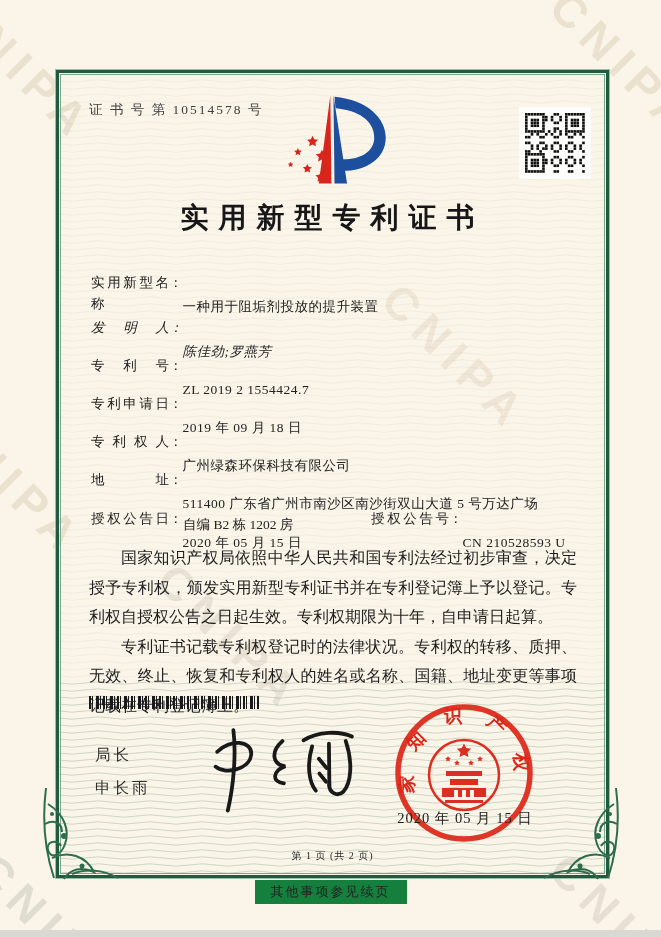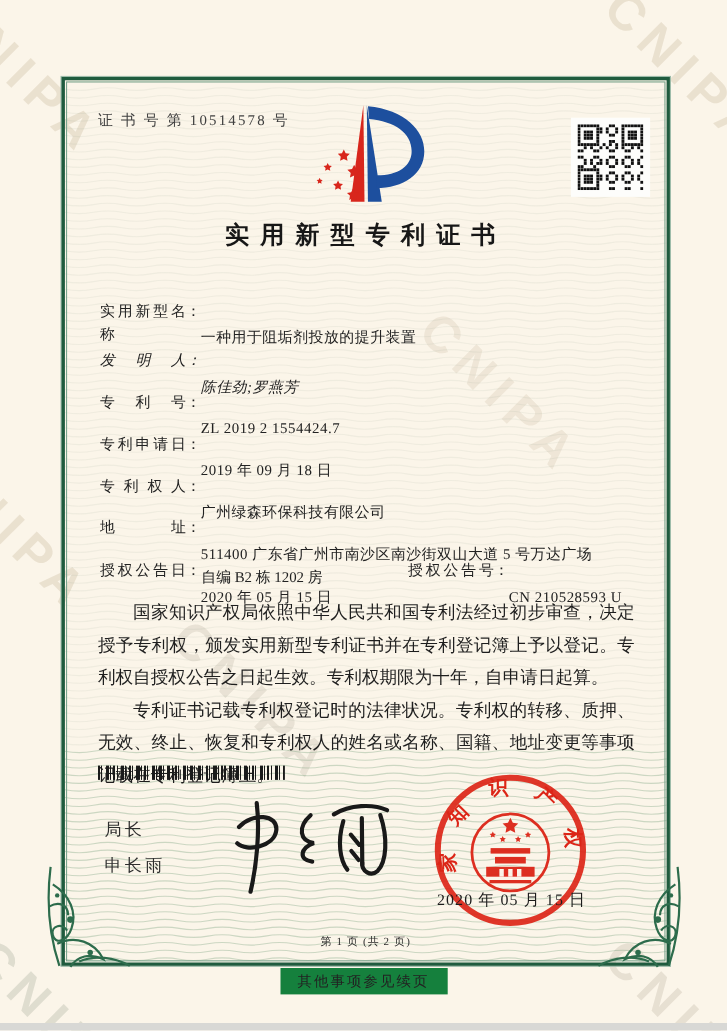--- a/index.html
+++ b/index.html
@@ -13,21 +13,21 @@
   
   .frame{position:absolute;left:56px;top:70px;width:553px;height:808px;
          border:3px solid #1f5b3e;box-shadow:0 0 0 1px #9dbcaa;background:transparent;box-sizing:border-box;}
   .frame::after{content:'';position:absolute;inset:1px;border:1px solid #7aa48c;pointer-events:none;}
   .inner{position:absolute;inset:0;}
   #waves-svg{position:absolute;left:0;top:0;pointer-events:none;}
   .cert-no{position:absolute;left:30px;top:28px;font-size:13.5px;letter-spacing:2px;color:#3f3f3f;}
   .logo{position:absolute;left:218px;top:14px;}
   .qr-box{position:absolute;left:460px;top:34px;width:72px;height:72px;background:#fdfdfb;}
   .qr-box svg{position:absolute;left:6px;top:6px;}
-  .title{position:absolute;left:0;top:126px;width:100%;text-align:center;font-size:22px;
+  .title{position:absolute;left:0;top:126px;width:100%;text-align:center;font-size:28px;
          font-weight:bold;letter-spacing:10px;color:#171717;margin:0;}
   .fields{position:absolute;left:32px;top:200px;width:490px;font-size:13.5px;color:#222;}
   .frow{position:relative;margin-bottom:0;line-height:1.55;}
   .flabel{display:inline-block;width:78px;text-align:justify;text-align-last:justify;vertical-align:top;}
   .fcolon{display:inline-block;vertical-align:top;}
   .fvalue{display:inline-block;vertical-align:top;max-width:380px;letter-spacing:0.5px;margin-top:24px;}
   .r-name{position:absolute;top:0;}
   .r-inv{position:absolute;top:45px;font-style:italic;}
   .r-pat{position:absolute;top:83px;}
   .r-fil{position:absolute;top:121px;}

